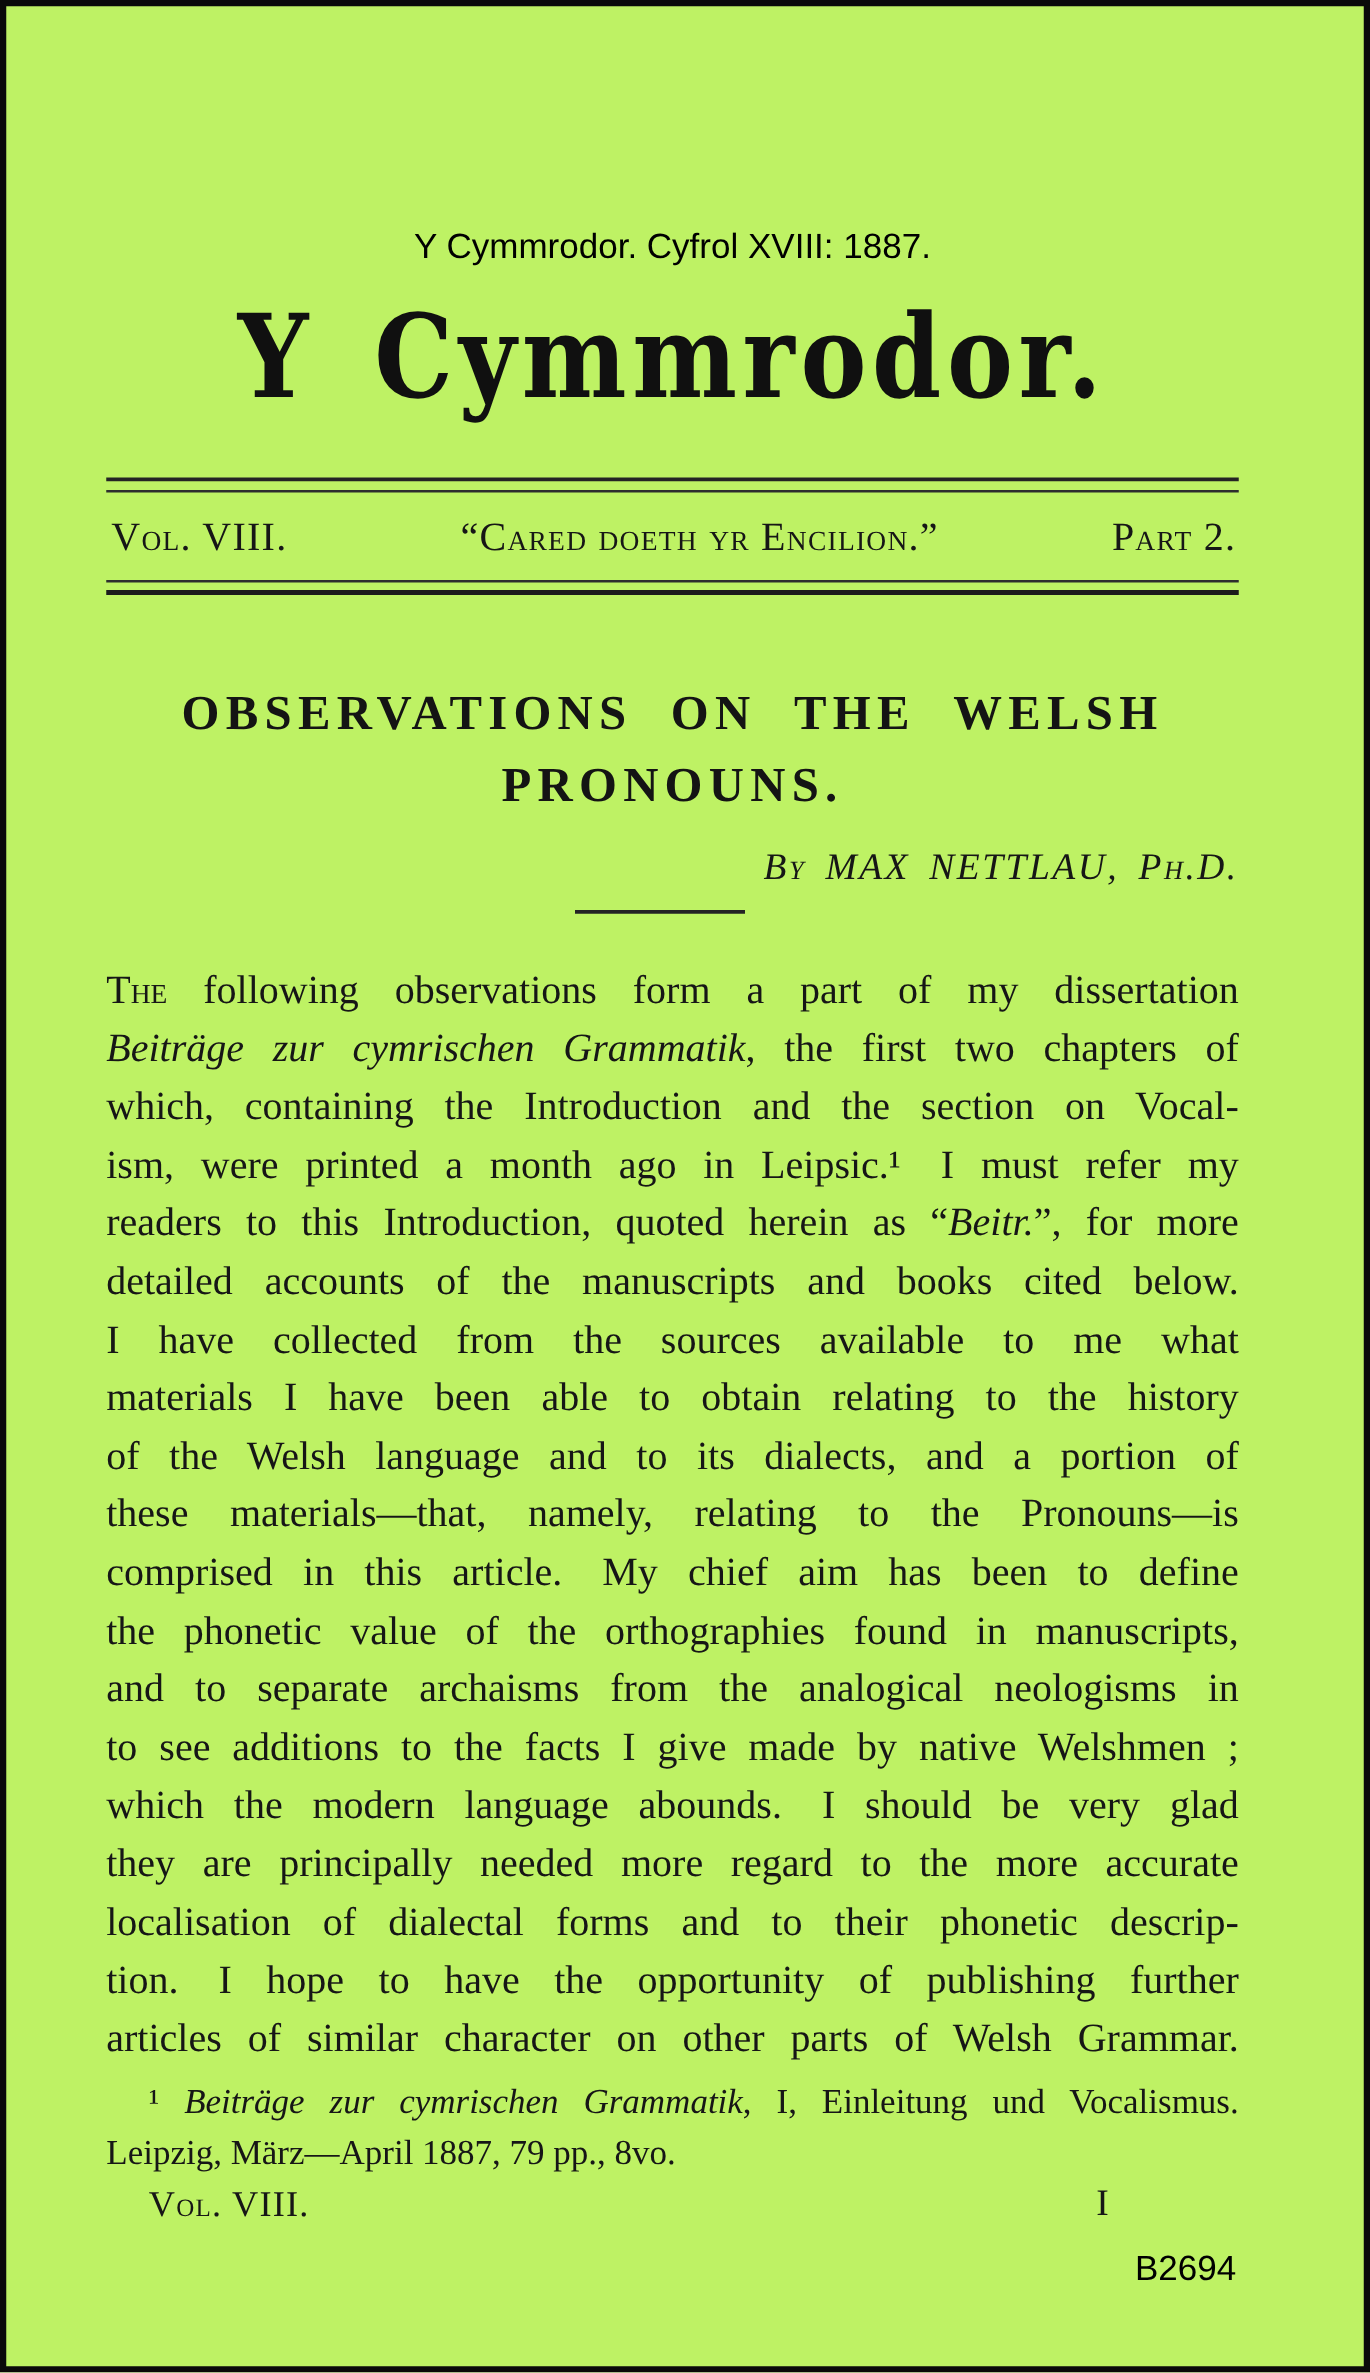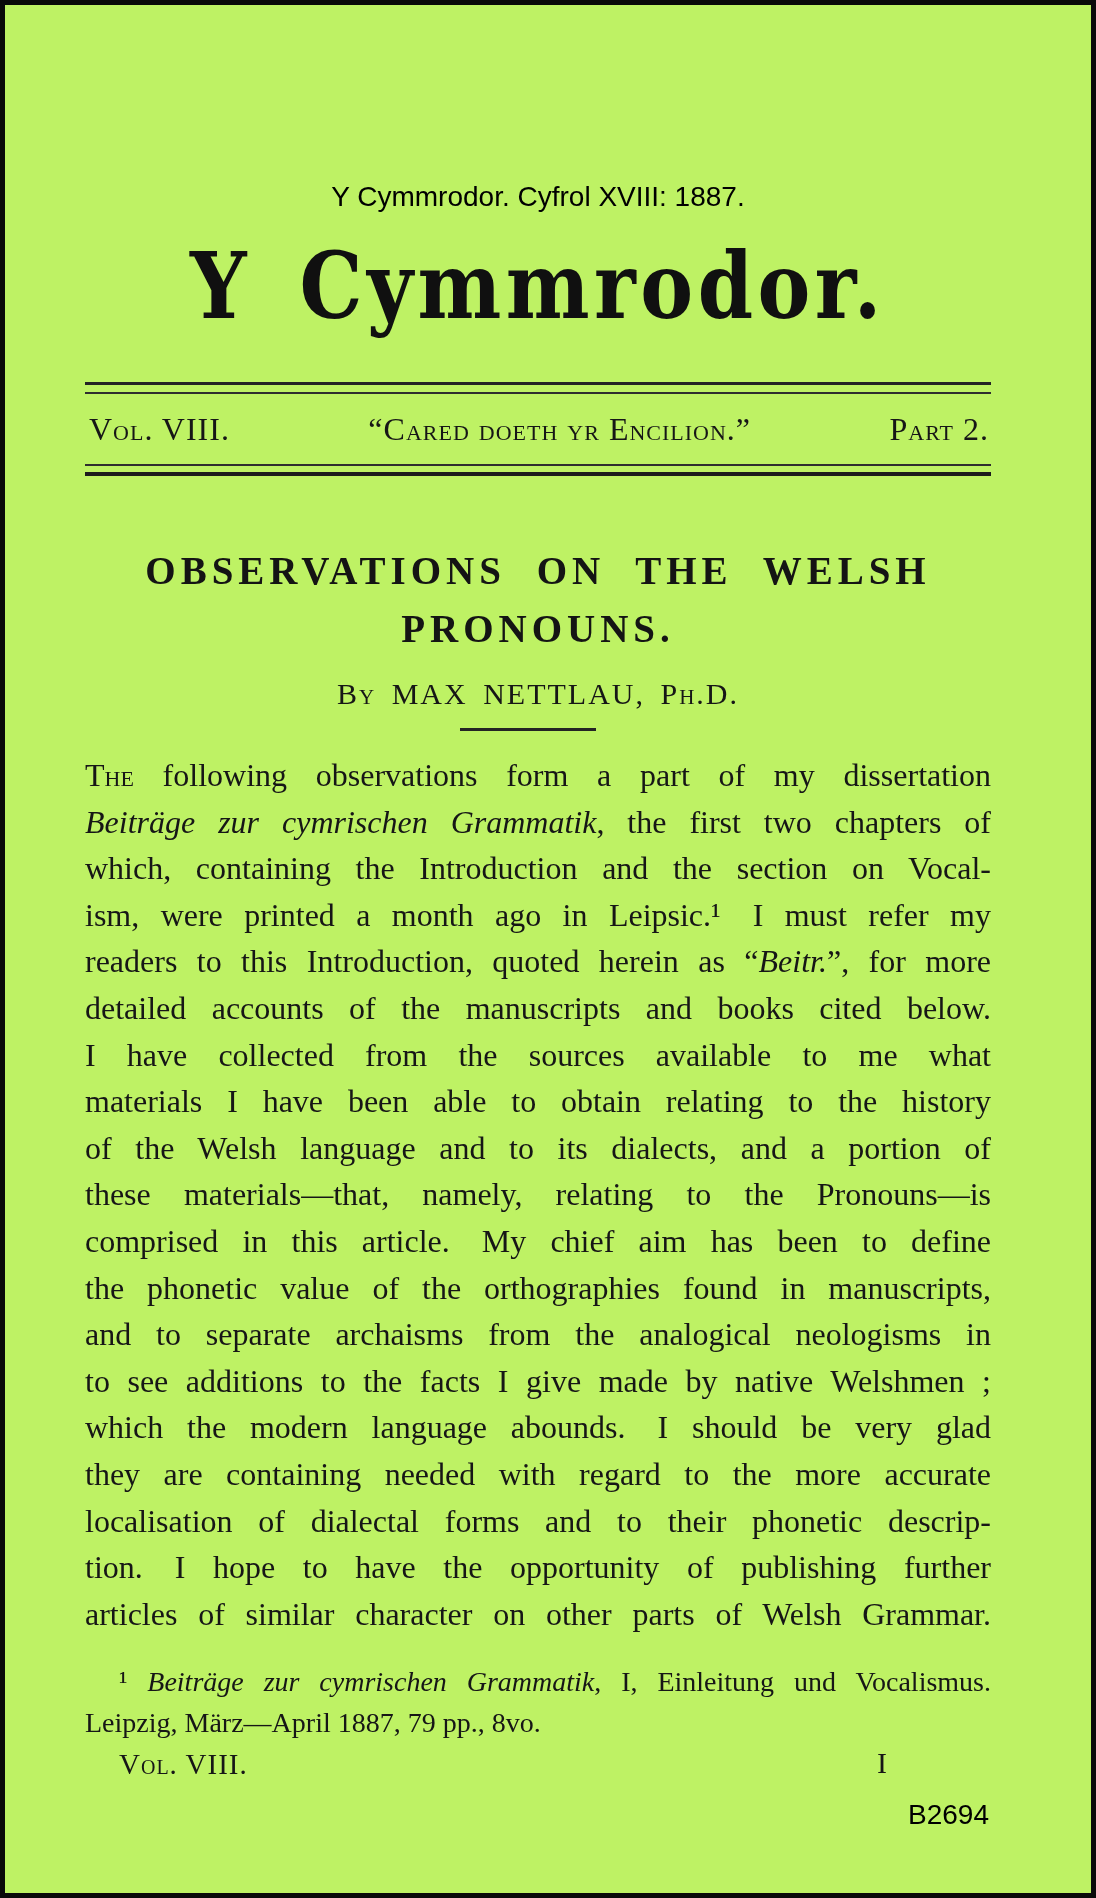--- a/index.html
+++ b/index.html
@@ -79,35 +79,36 @@
     letter-spacing: 5px;
     word-spacing: 16px;
     color: #141414;
     white-space: nowrap;
   }
   .title-l1 { top: 543px; }
   .title-l2 { top: 601px; }
   .byline {
     position: absolute;
     top: 672px; left: 80px; width: 906px;
-    text-align: center;
+    text-align: right;
     font-size: 30px;
     letter-spacing: 2px;
     word-spacing: 6px;
     white-space: nowrap;
+    font-style: italic;
   }
   .byline-rule {
     position: absolute;
     top: 723px; left: 455px;
     width: 136px; height: 3px;
     background: #242424;
   }
   .body-text {
     position: absolute;
-    top: 747px; left: 80px; width: 906px;
+    top: 763px; left: 80px; width: 906px;
     font-size: 32px;
   }
   .bline {
     height: 46.6px;
     line-height: 46.6px;
     text-align: justify;
     text-align-last: justify;
     white-space: normal;
   }
   .footnote {
@@ -182,21 +183,21 @@
       <div class="bline"><span>detailed accounts of the manuscripts and books cited below.</span></div>
       <div class="bline"><span>I have collected from the sources available to me what</span></div>
       <div class="bline"><span>materials I have been able to obtain relating to the history</span></div>
       <div class="bline"><span>of the Welsh language and to its dialects, and a portion of</span></div>
       <div class="bline"><span>these materials—that, namely, relating to the Pronouns—is</span></div>
       <div class="bline"><span>comprised in this article. My chief aim has been to define</span></div>
       <div class="bline"><span>the phonetic value of the orthographies found in manuscripts,</span></div>
       <div class="bline"><span>and to separate archaisms from the analogical neologisms in</span></div>
       <div class="bline"><span>to see additions to the facts I give made by native Welshmen ;</span></div>
       <div class="bline"><span>which the modern language abounds. I should be very glad</span></div>
-      <div class="bline"><span>they are containing needed with regard to the more accurate</span></div>
+      <div class="bline"><span>they are principally needed more regard to the more accurate</span></div>
       <div class="bline"><span>localisation of dialectal forms and to their phonetic descrip-</span></div>
       <div class="bline"><span>tion. I hope to have the opportunity of publishing further</span></div>
       <div class="bline"><span>articles of similar character on other parts of Welsh Grammar.</span></div>
     </div>
 
   <div class="footnote">
       <div class="fnline"><span>¹ </span><span class="i">Beiträge zur cymrischen Grammatik</span><span>, I, Einleitung und Vocalismus.</span></div>
       <div class="fnline"><span>Leipzig, März—April 1887, 79 pp., 8vo.</span></div>
     </div>
 

